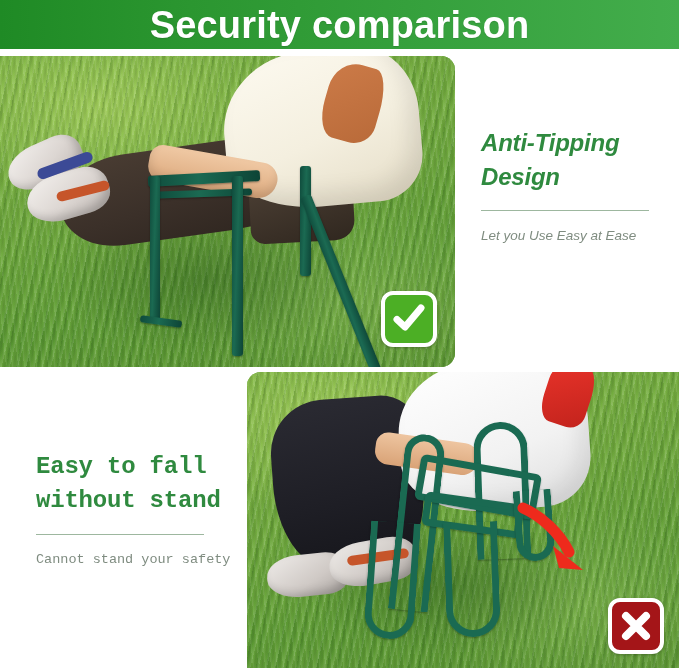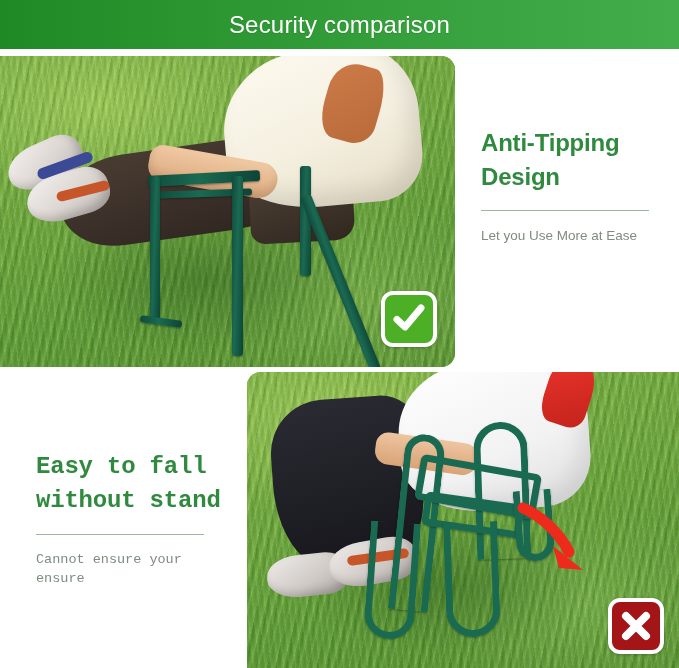--- a/index.html
+++ b/index.html
@@ -24,22 +24,22 @@
     left: 0; top: 0;
     width: 679px;
     height: 49px;
     background: linear-gradient(to right, #1f8a25 0%, #2b9630 28%, #35a03c 60%, #43ad4c 100%);
     display: flex;
     align-items: center;
     justify-content: center;
   }
   .banner-title {
     color: #ffffff;
-    font-size: 24px;
-    font-weight: normal;
+    font-size: 38px;
+    font-weight: bold;
     letter-spacing: 0.2px;
     line-height: 1;
     text-shadow: 0 1px 1px rgba(0,0,0,0.12);
   }
 
   
   .photo {
     position: absolute;
     overflow: hidden;
     background: #63a43a;
@@ -235,20 +235,21 @@
   .badge svg { display: block; }
 
   
   .text-block {
     position: absolute;
   }
   .text-right {
     left: 481px;
     top: 126px;
     width: 186px;
+    font-style: italic;
   }
   .text-left {
     left: 36px;
     top: 450px;
     width: 196px;
     font-family: Liberation Mono, monospace;
   }
   .headline {
     color: #2f8a3f;
     font-size: 24px;
@@ -305,27 +306,27 @@
     <div class="badge badge-check">
       <svg width="34" height="34" viewBox="0 0 34 34">
         <path d="M5 17.5 L13 25 L29 6" stroke="#ffffff" stroke-width="7" stroke-linecap="round" stroke-linejoin="round" fill="none"></path>
       </svg>
     </div>
   </div>
 
   <div class="text-block text-right">
     <p class="headline">Anti-Tipping Design</p>
     <div class="rule"></div>
-    <p class="subline">Let you Use More at Ease</p>
+    <p class="subline">Let you Use Easy at Ease</p>
   </div>
 
   <div class="text-block text-left">
     <p class="headline">Easy to fall without stand</p>
     <div class="rule"></div>
-    <p class="subline">Cannot ensure your ensure</p>
+    <p class="subline">Cannot stand your safety</p>
   </div>
 
   <div class="photo photo-bottom">
     <div class="grass"></div>
     <div class="grass-shadow"></div>
 
     <div class="b-pants"></div>
     <div class="b-shoe-a"></div>
     <div class="b-shoe-b"></div>
     <div class="b-shoe-stripe"></div>

